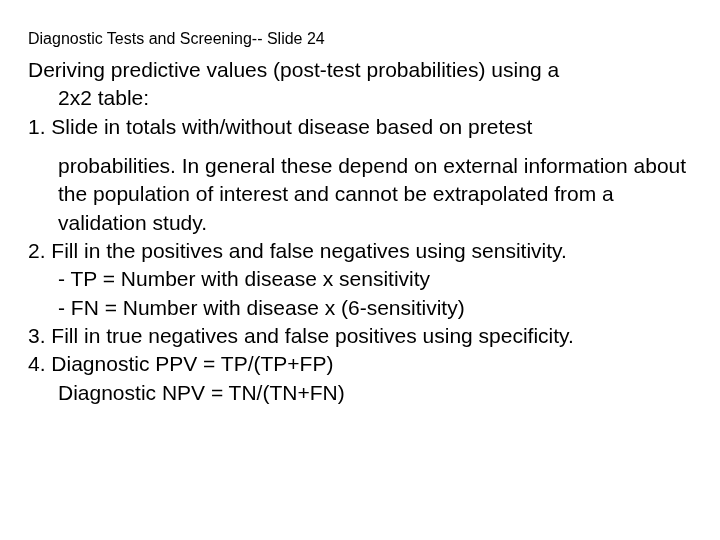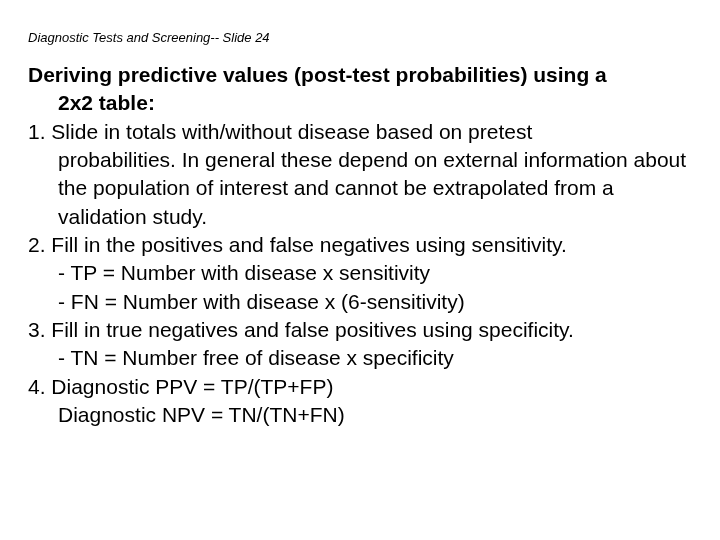--- a/index.html
+++ b/index.html
@@ -9,38 +9,37 @@
     }
     body {
       width: 720px;
       height: 540px;
       background: #ffffff;
       font-family: Arial, Helvetica, sans-serif;
       padding: 30px 28px;
       color: #000000;
     }
     .slide-header {
-      font-size: 13px;
-      margin-bottom: 16px;
-      font-style: italic;
+      font-size: 16px;
+      margin-bottom: 8px;
     }
     .title-line {
       font-size: 21px;
       line-height: 1.35;
-      font-weight: bold;
     }
     .title-indent {
       padding-left: 30px;
     }
     .item {
       font-size: 21px;
       line-height: 1.35;
     }
     .item-body {
       padding-left: 30px;
+      margin-top: 11px;
     }
     .sub-line {
       padding-left: 30px;
     }
   </style>
 </head>
 <body>
 
 <div class="slide-header">Diagnostic Tests and Screening-- Slide 24</div>
 
@@ -56,20 +55,19 @@
 <div class="item">
   <span>2.</span>
   <span>Fill in the positives and false negatives using sensitivity.</span>
   <div class="sub-line">- TP = Number with disease x sensitivity</div>
   <div class="sub-line">- FN = Number with disease x (6-sensitivity)</div>
 </div>
 
 <div class="item">
   <span>3.</span>
   <span>Fill in true negatives and false positives using specificity.</span>
-  <div class="sub-line">- TN = Number free of disease x specificity</div>
 </div>
 
 <div class="item">
   <span>4.</span>
   <span>Diagnostic PPV = TP/(TP+FP)</span>
   <div class="sub-line">Diagnostic NPV = TN/(TN+FN)</div>
 </div>
 
 </body></html>

